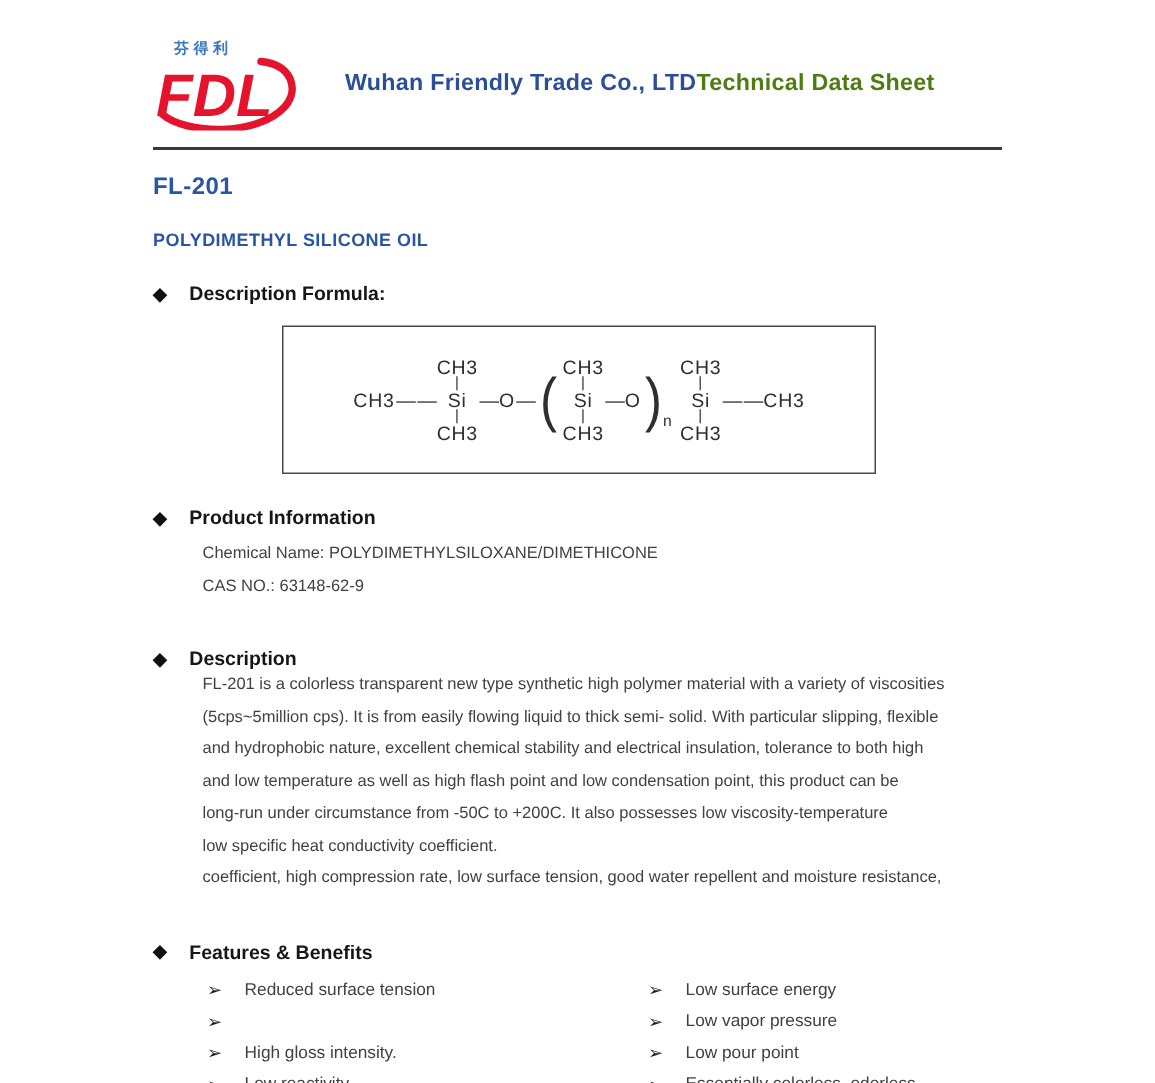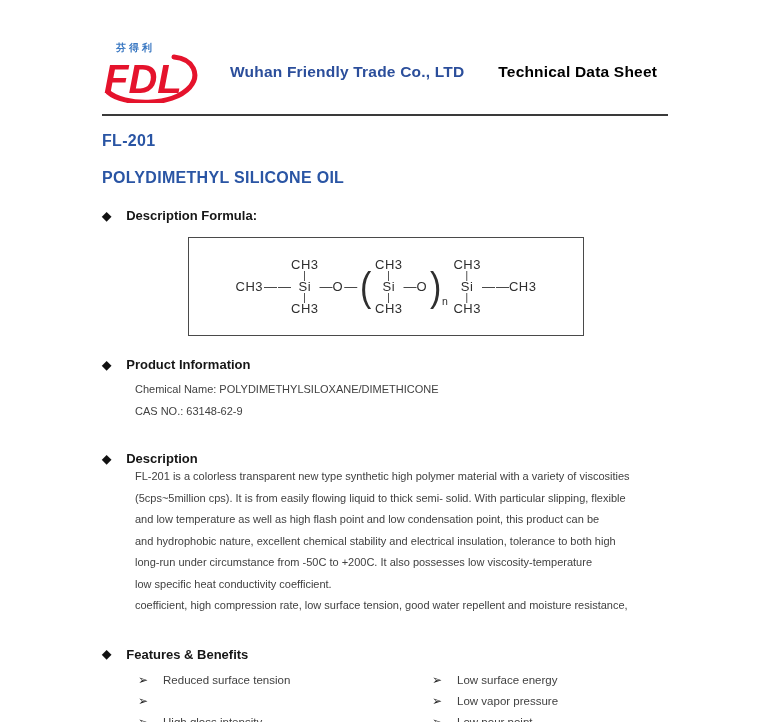--- a/index.html
+++ b/index.html
@@ -1,31 +1,31 @@
 <!DOCTYPE html>
 <html><head>
 <meta charset="utf-8">
 <style>
   * { margin:0; padding:0; box-sizing:border-box; }
   html,body { width:770px; height:722px; background:#ffffff; overflow:hidden;
               font-family:"Liberation Sans", sans-serif; }
-  .page { position:relative; width:770px; height:722px; background:#fff; padding:40px 102px 0 102px; }
+  .page { position:relative; width:770px; height:722px; background:#fff; padding:24px 102px 0 102px; }
 
   
   .header { display:flex; align-items:center; height:64px; }
   .logo { position:relative; width:100px; height:62px; flex:0 0 auto; }
   .logo-cn { color:#3a78c2; font-size:10px; font-weight:bold; letter-spacing:3px; margin-left:14px; }
   .logo-art { position:absolute; left:0; top:10px; }
   .company-name { color:#2b4e9b; font-weight:bold; font-size:15.5px; margin-left:28px; letter-spacing:0.2px; }
-  .doc-title { color:#000000; font-weight:bold; font-size:15.5px; margin-left:34px; letter-spacing:0.2px; }
+  .doc-title { color:#4d7c0f; font-weight:bold; font-size:15.5px; letter-spacing:0.2px; }
   .header-divider { border:none; border-top:2px solid #3a3a3a; margin-top:10px; }
 
   
   .product-code { color:#2a55a4; font-size:16px; font-weight:bold; margin-top:16px; letter-spacing:0.3px; }
-  .product-name { color:#2a55a4; font-size:16px; font-weight:bold; margin-top:19px; letter-spacing:0.3px; }
+  .product-name { color:#2a55a4; font-size:12px; font-weight:bold; margin-top:19px; letter-spacing:0.3px; }
 
   
   .sec-head { display:flex; align-items:center; font-size:13px; font-weight:bold; color:#161616; }
   .sec-head .diamond { font-size:12px; color:#111; margin-right:15px; }
   .mt-sf { margin-top:21px; }
   .mt-pi { margin-top:21px; }
   .mt-de { margin-top:29px; }
   .mt-fb { margin-top:30px; }
 
   
@@ -128,22 +128,22 @@
     <div>CAS NO.: 63148-62-9</div>
   </div>
 
   <div class="sec-head mt-de">
     <span class="diamond">◆</span>
     <span>Description</span>
   </div>
   <div class="indent body-text">
     <div>FL-201 is a colorless transparent new type synthetic high polymer material with a variety of viscosities</div>
     <div>(5cps~5million cps). It is from easily flowing liquid to thick semi- solid. With particular slipping, flexible</div>
+    <div>and hydrophobic nature, excellent chemical stability and electrical insulation, tolerance to both high</div>
     <div>and low temperature as well as high flash point and low condensation point, this product can be</div>
-    <div>and hydrophobic nature, excellent chemical stability and electrical insulation, tolerance to both high</div>
     <div>long-run under circumstance from -50C to +200C. It also possesses low viscosity-temperature</div>
     <div>low specific heat conductivity coefficient.</div>
     <div>coefficient, high compression rate, low surface tension, good water repellent and moisture resistance,</div>
   </div>
 
   <div class="sec-head mt-fb">
     <span class="diamond">◆</span>
     <span>Features &amp; Benefits</span>
   </div>
   <div class="features-grid">

